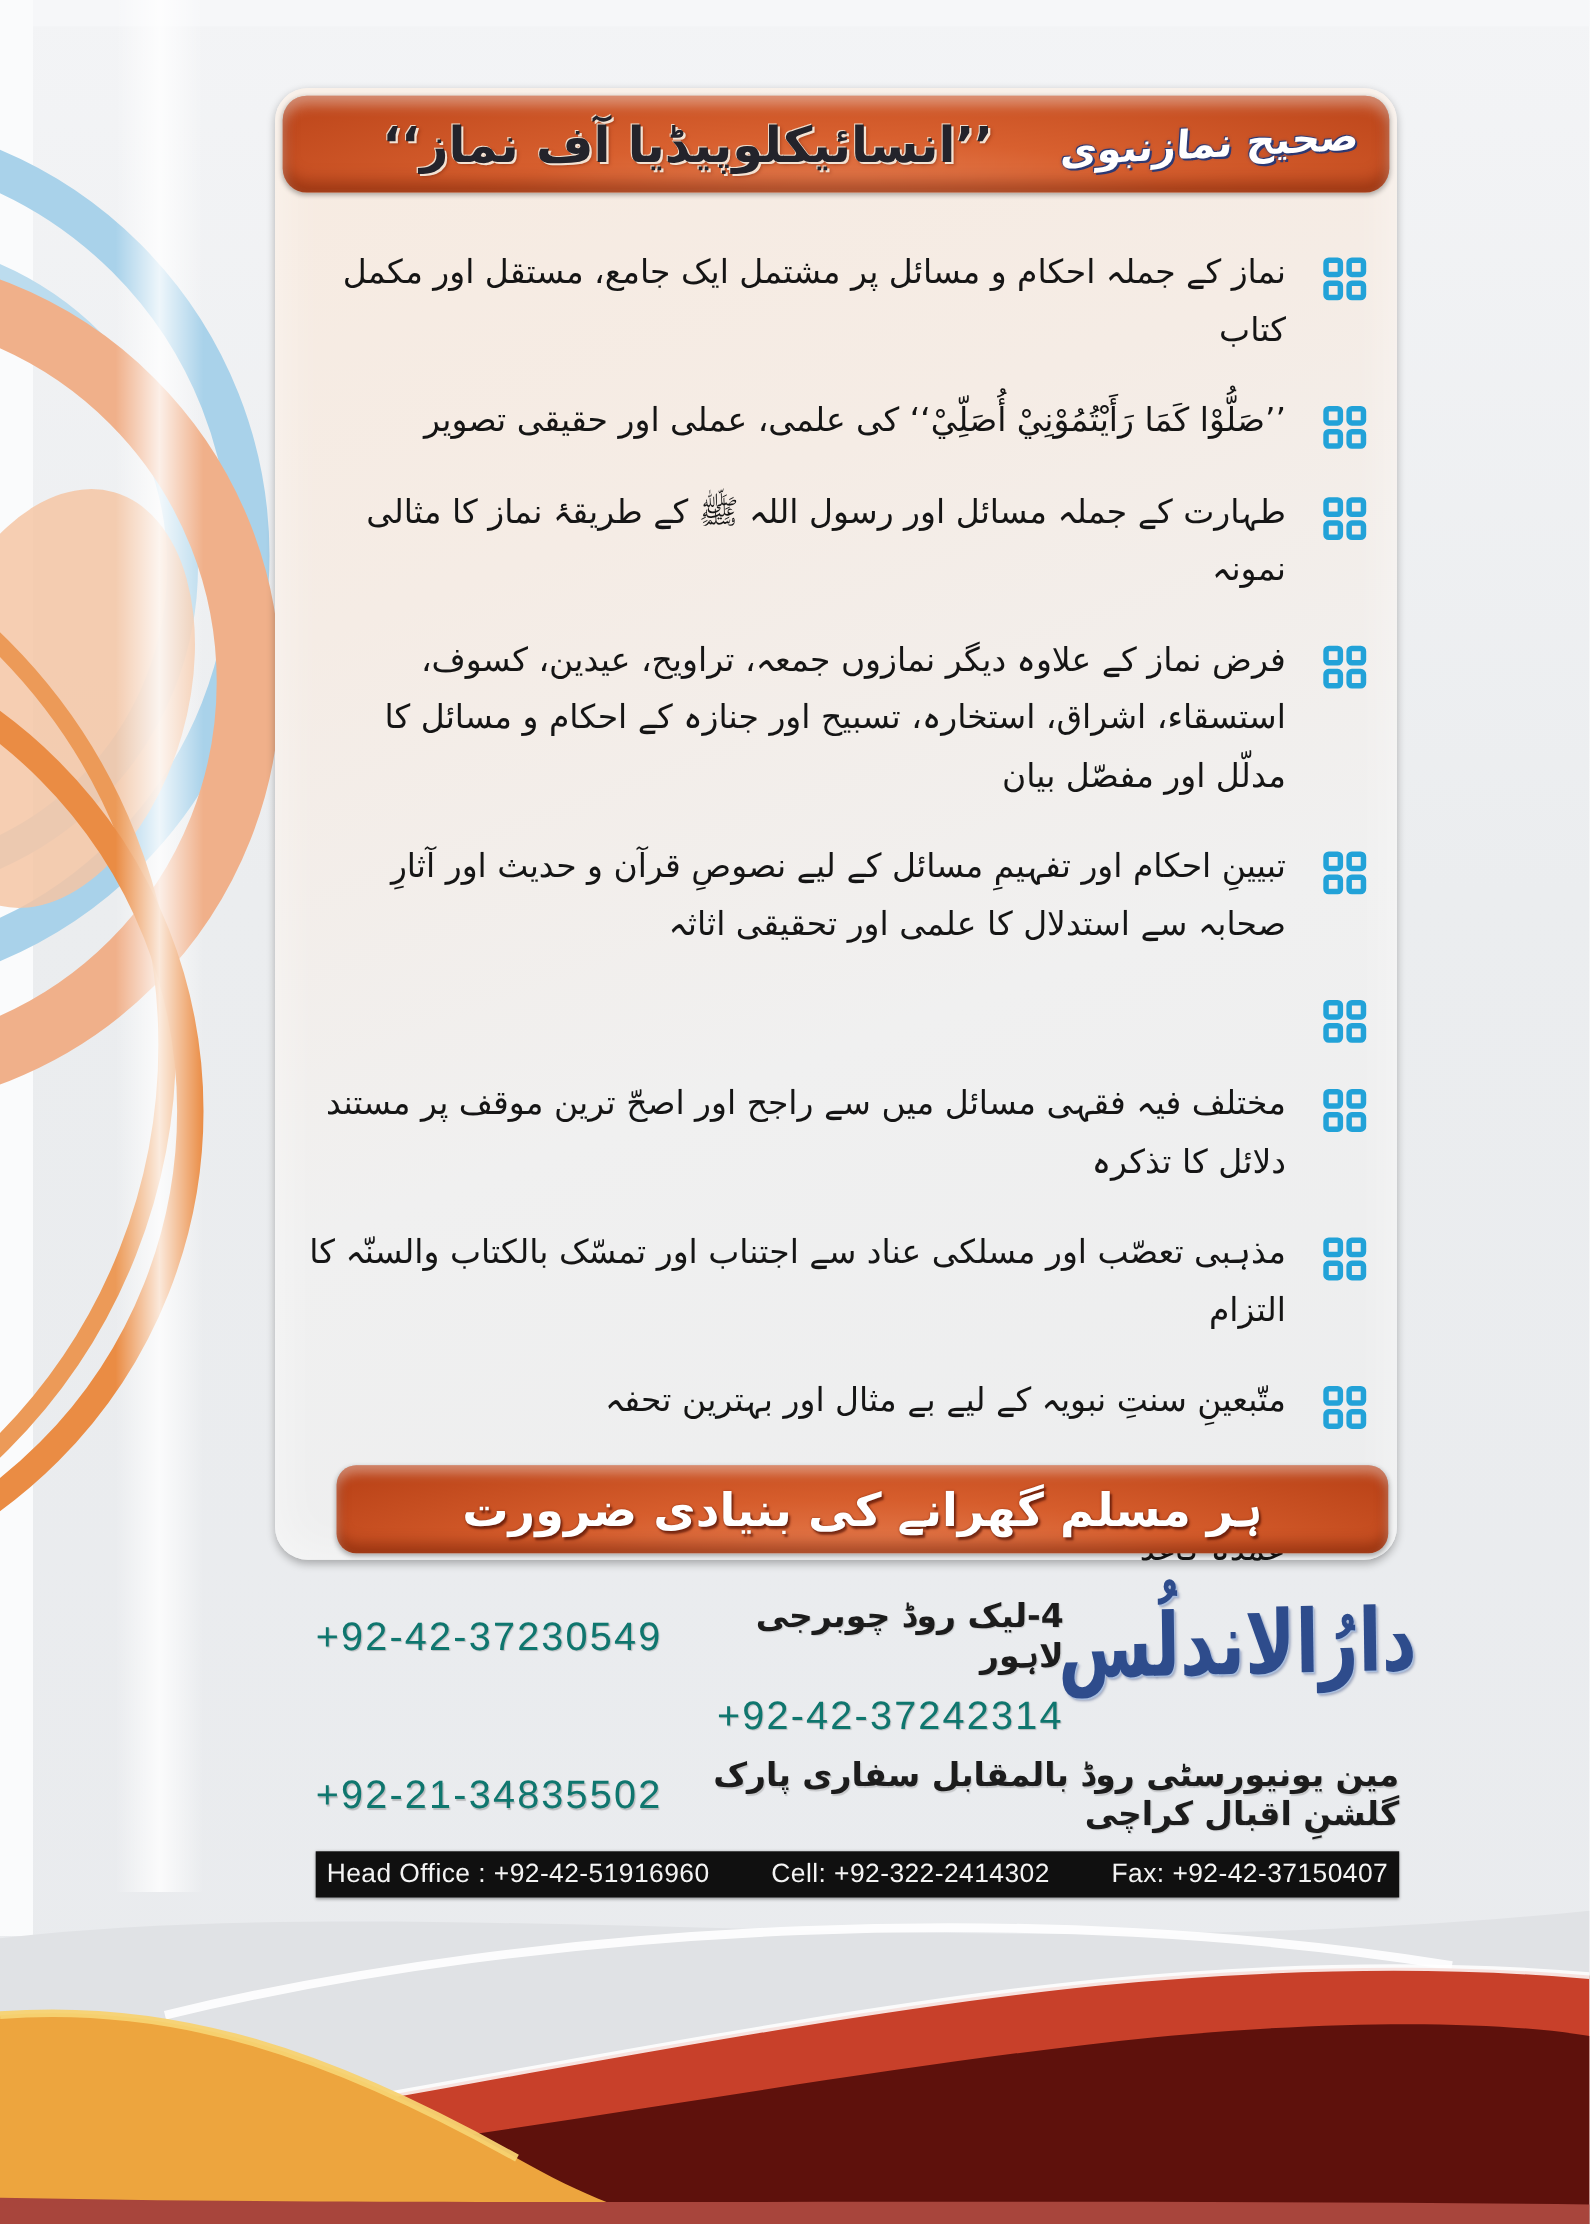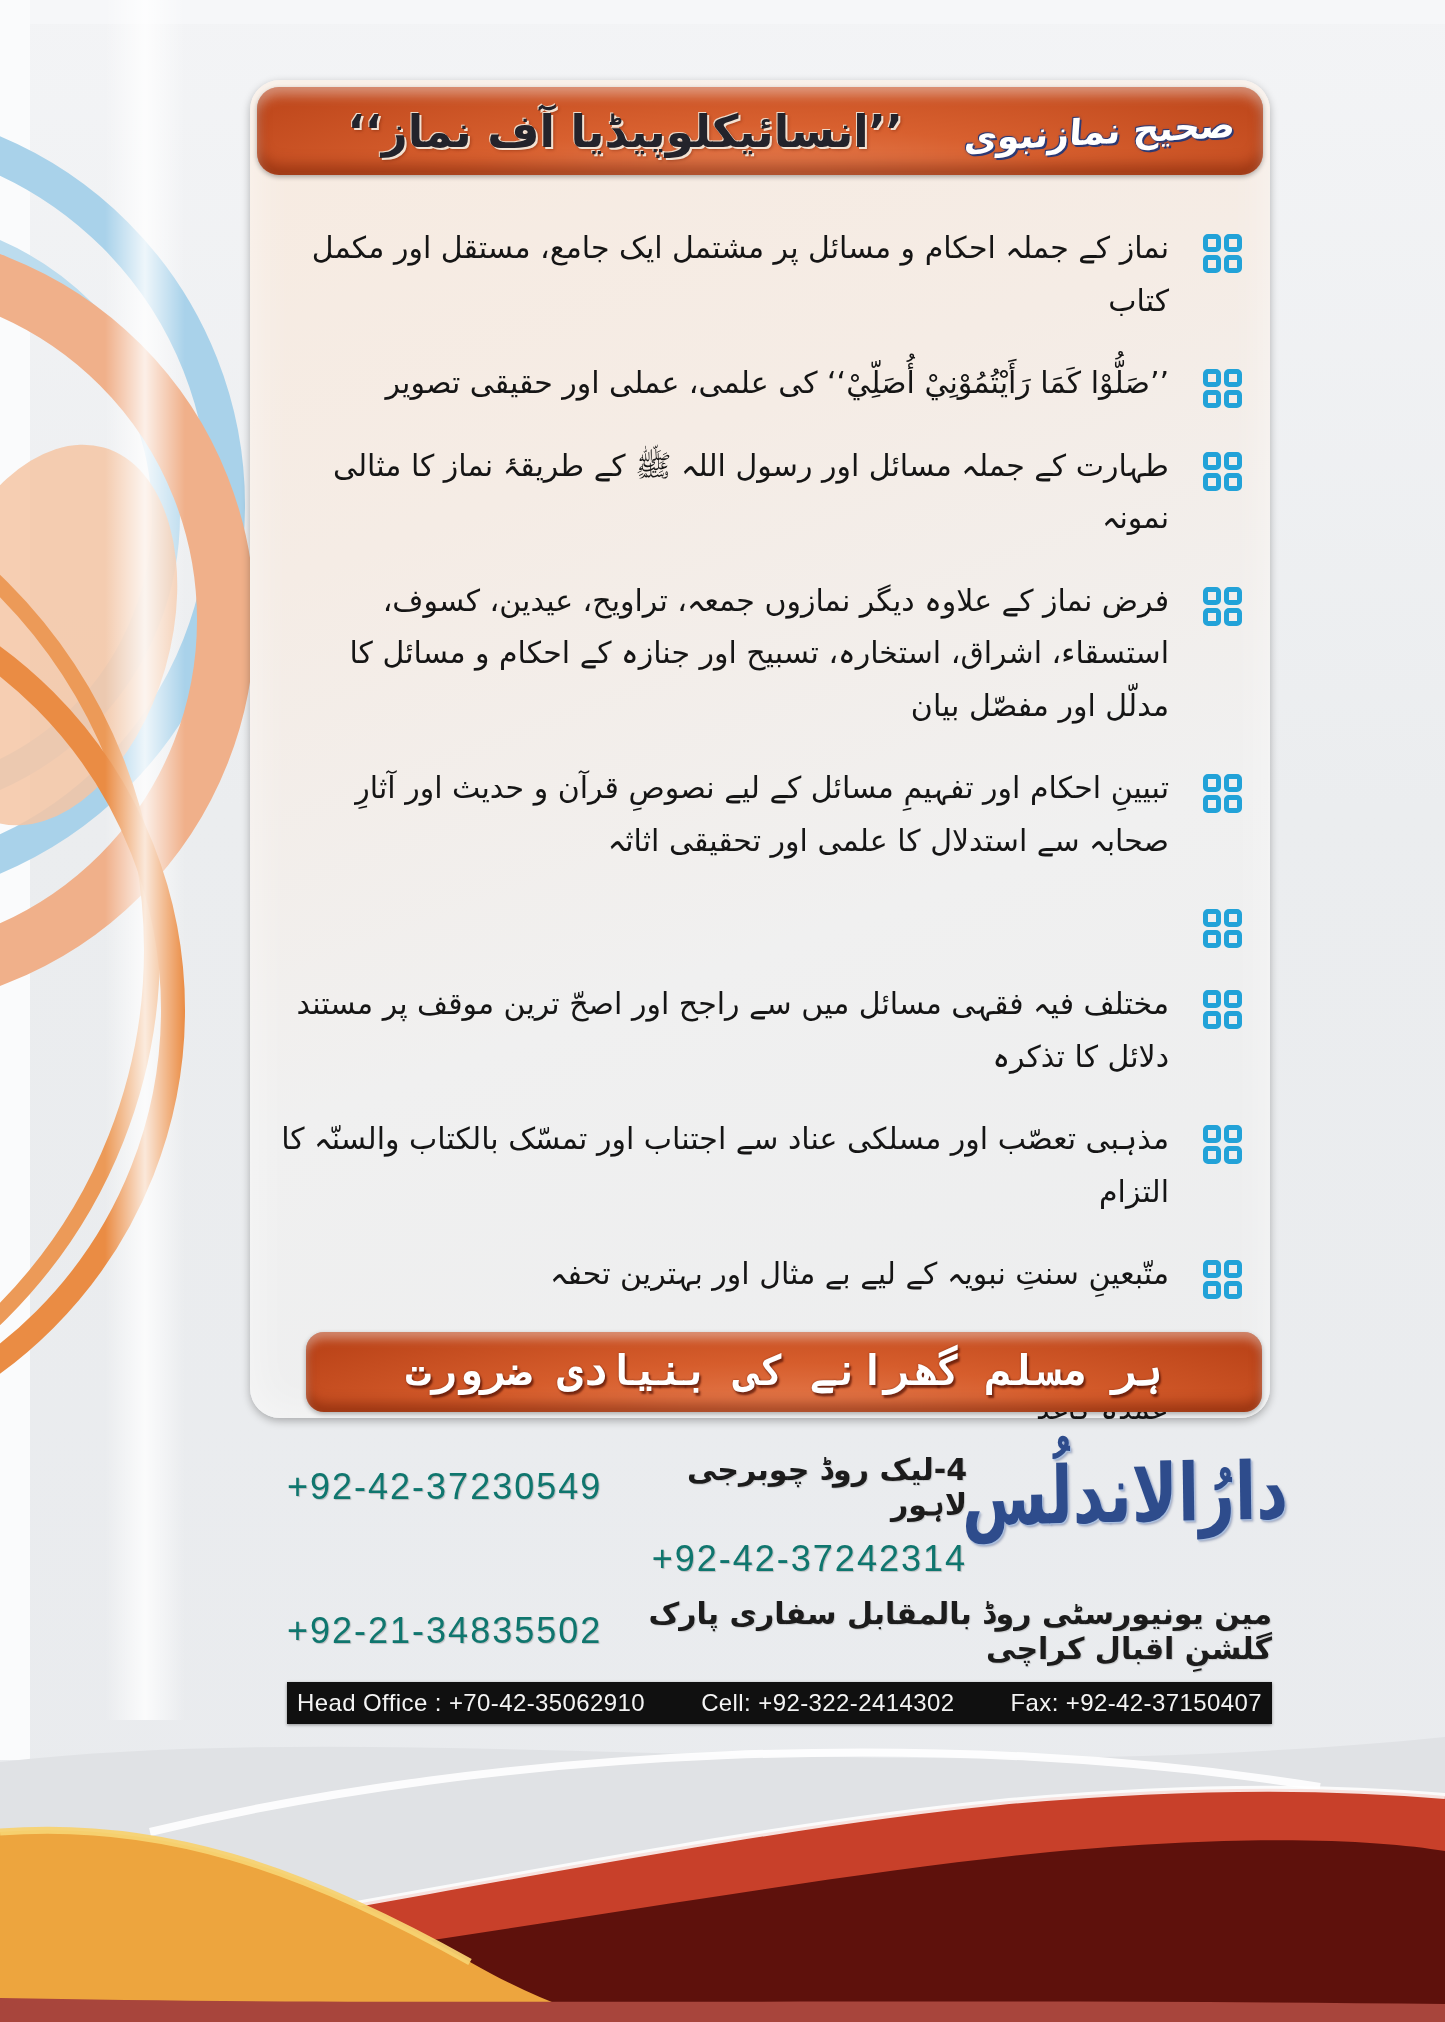--- a/index.html
+++ b/index.html
@@ -52,21 +52,21 @@
   .bullet-row{display:flex;align-items:flex-start;gap:34px;margin-bottom:30px;}
   .bullet-icon{flex:0 0 auto;margin-top:12px;display:grid;grid-template-columns:18px 18px;grid-auto-rows:18px;gap:3px;}
   .bullet-icon span{display:block;width:18px;height:18px;box-sizing:border-box;border:5px solid #22a2d8;border-radius:5px;}
   .bullet-text{font-size:30px;line-height:1.75;color:#151515;text-align:right;}
 
   
   .footer-banner{
     position:absolute;left:56px;right:8px;bottom:6px;height:80px;border-radius:18px;
     background:radial-gradient(ellipse at 50% 130%, #ee8c60 0%, #d65d2c 50%, #b63f15 100%);
     box-shadow:inset 0 7px 10px rgba(255,255,255,.38), inset 0 -9px 12px rgba(110,25,0,.5), 0 2px 5px rgba(0,0,0,.3);
-    display:flex;align-items:center;justify-content:center;font-family:Liberation Mono, monospace;
+    display:flex;align-items:center;justify-content:center;
   }
   .footer-banner-text{
     font-size:42px;font-weight:bold;color:#ffffff;white-space:nowrap;
     text-shadow:2px 3px 2px rgba(70,10,0,.65), 0 0 2px #8a3012;
   }
 
   
   .publisher{position:absolute;left:287px;top:1452px;width:985px;z-index:5;}
   .pub-logo{
     position:absolute;right:-4px;top:-8px;width:315px;text-align:center;
@@ -228,17 +228,17 @@
   </div>
   <div class="contact-row short">
     <span class="phone">+92-42-37242314</span>
   </div>
   <div class="contact-row">
     <span class="address">مین یونیورسٹی روڈ بالمقابل سفاری پارک گلشنِ اقبال کراچی</span>
     <span class="phone">+92-21-34835502</span>
   </div>
 
   <div class="head-office-bar">
-    <span>Head Office : +70-42-35062910</span>
+    <span>Head Office : +92-42-51916960</span>
     <span>Cell: +92-322-2414302</span>
     <span>Fax: +92-42-37150407</span>
   </div>
 </div>
 
 </body></html>

